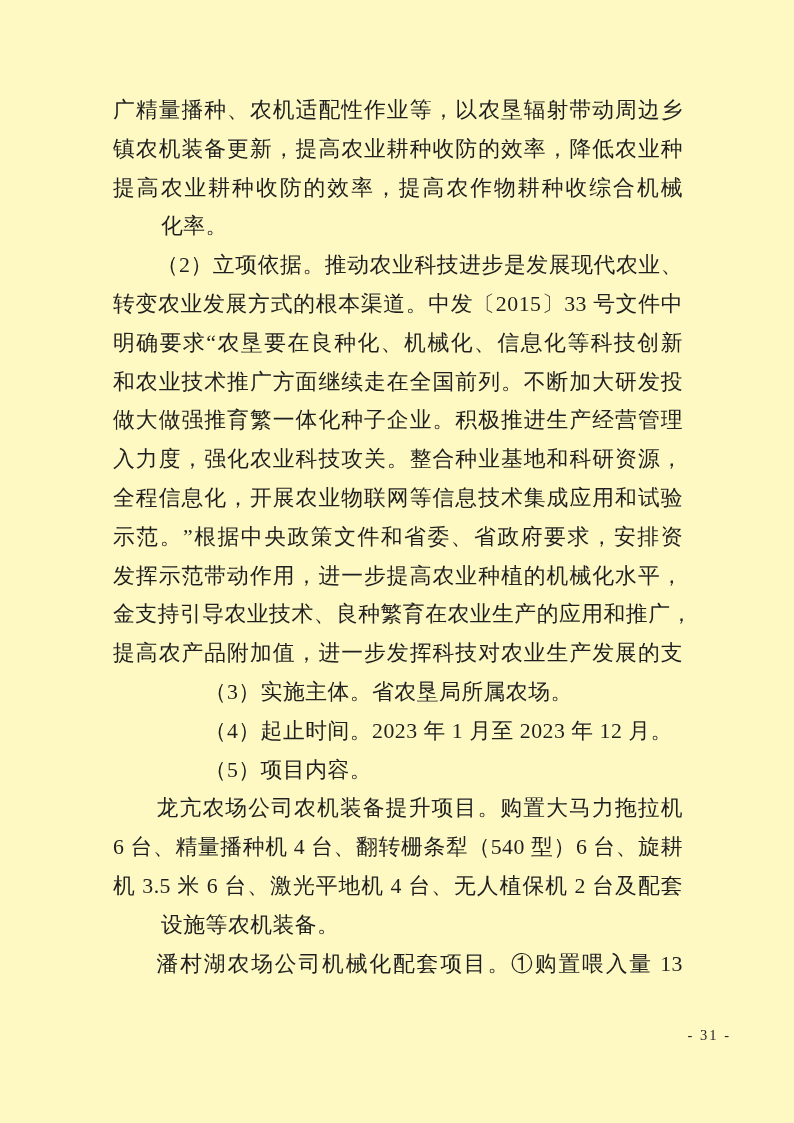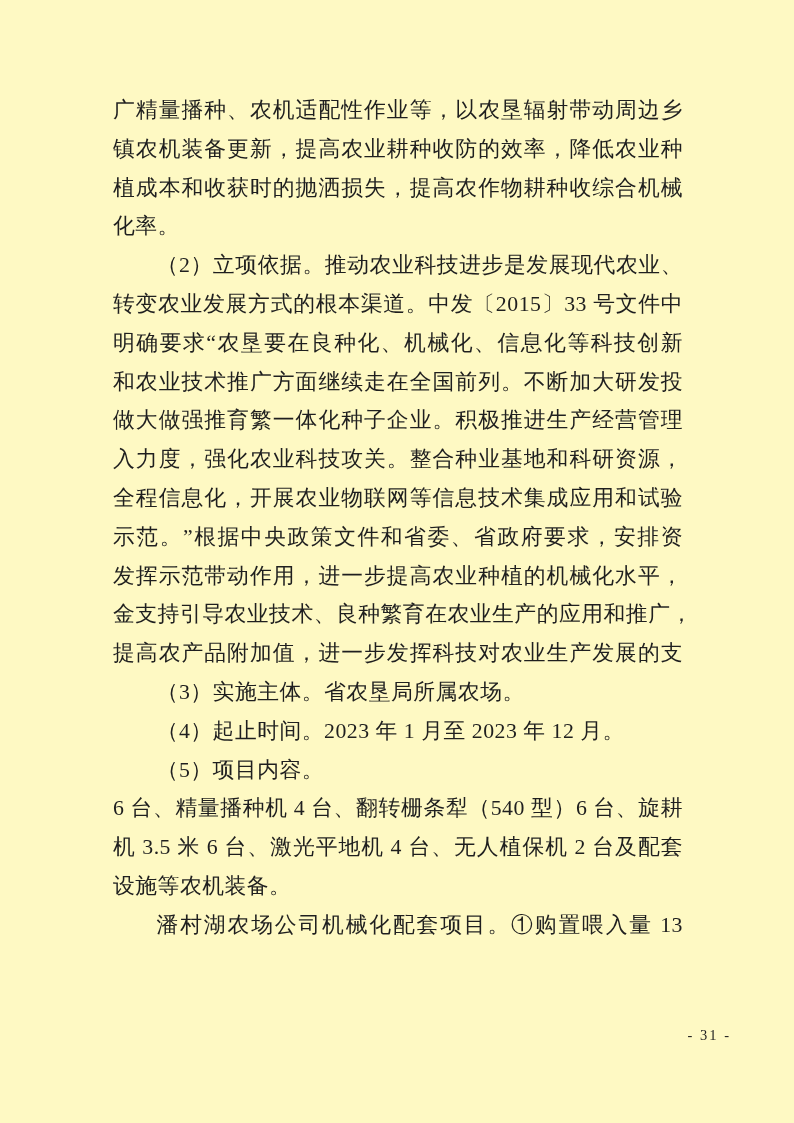--- a/index.html
+++ b/index.html
@@ -27,20 +27,21 @@
     line-height: 38.8px;
     height: 38.8px;
     white-space: nowrap;
     text-align: justify;
     text-align-last: justify;
     letter-spacing: 0.5px;
   }
   .line.end {
     text-align-last: left;
     white-space: normal;
+    margin-left: 48px;
   }
   .line.indent {
     text-indent: 2em;
   }
   .footer {
     position: absolute;
     left: 0;
     top: 1026px;
     width: 794px;
     text-align: right;
@@ -53,36 +54,37 @@
     color: #1f1f1f;
   }
 </style>
 </head>
 <body>
 
 <div class="page">
   <div class="content">
     <div class="line">广精量播种、农机适配性作业等，以农垦辐射带动周边乡</div>
     <div class="line">镇农机装备更新，提高农业耕种收防的效率，降低农业种</div>
-    <div class="line">植成本和收获时的抛洒损失，提高农作物耕种收综合机械</div>
+    <div class="line">提高农业耕种收防的效率，提高农作物耕种收综合机械</div>
     <div class="line end">化率。</div>
     <div class="line indent">（2）立项依据。推动农业科技进步是发展现代农业、</div>
     <div class="line">转变农业发展方式的根本渠道。中发〔2015〕33 号文件中</div>
     <div class="line">明确要求“农垦要在良种化、机械化、信息化等科技创新</div>
     <div class="line">和农业技术推广方面继续走在全国前列。不断加大研发投</div>
     <div class="line">做大做强推育繁一体化种子企业。积极推进生产经营管理</div>
     <div class="line">入力度，强化农业科技攻关。整合种业基地和科研资源，</div>
     <div class="line">全程信息化，开展农业物联网等信息技术集成应用和试验</div>
     <div class="line">示范。”根据中央政策文件和省委、省政府要求，安排资</div>
     <div class="line">发挥示范带动作用，进一步提高农业种植的机械化水平，</div>
     <div class="line">金支持引导农业技术、良种繁育在农业生产的应用和推广，</div>
     <div class="line">提高农产品附加值，进一步发挥科技对农业生产发展的支</div>
     <div class="line indent end">（3）实施主体。省农垦局所属农场。</div>
     <div class="line indent end">（4）起止时间。2023 年 1 月至 2023 年 12 月。</div>
     <div class="line indent end">（5）项目内容。</div>
+    <div class="line indent">龙亢农场公司农机装备提升项目。购置大马力拖拉机</div>
     <div class="line">6 台、精量播种机 4 台、翻转栅条犁（540 型）6 台、旋耕</div>
     <div class="line">机 3.5 米 6 台、激光平地机 4 台、无人植保机 2 台及配套</div>
     <div class="line end">设施等农机装备。</div>
     <div class="line indent">潘村湖农场公司机械化配套项目。①购置喂入量 13</div>
   </div>
   <div class="footer">
     <span class="pagenum">- 31 -</span>
   </div>
 </div>
 

